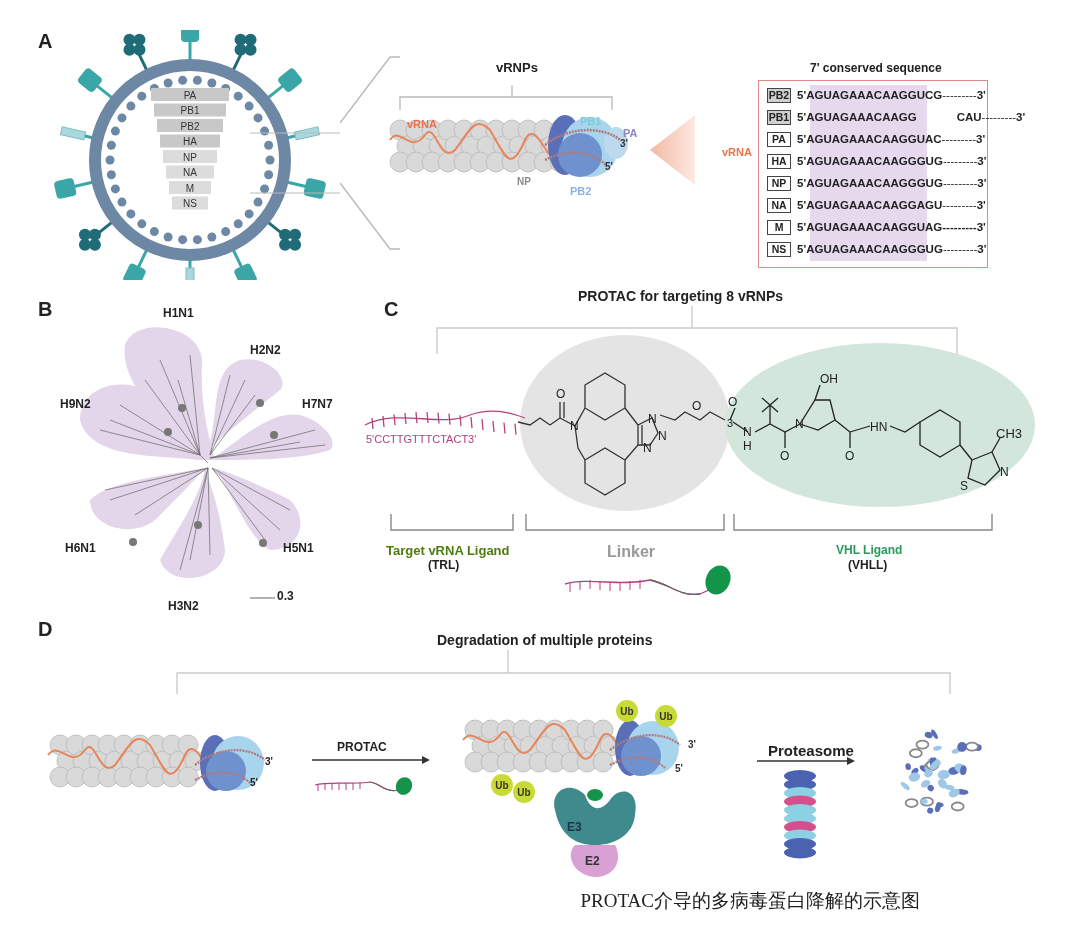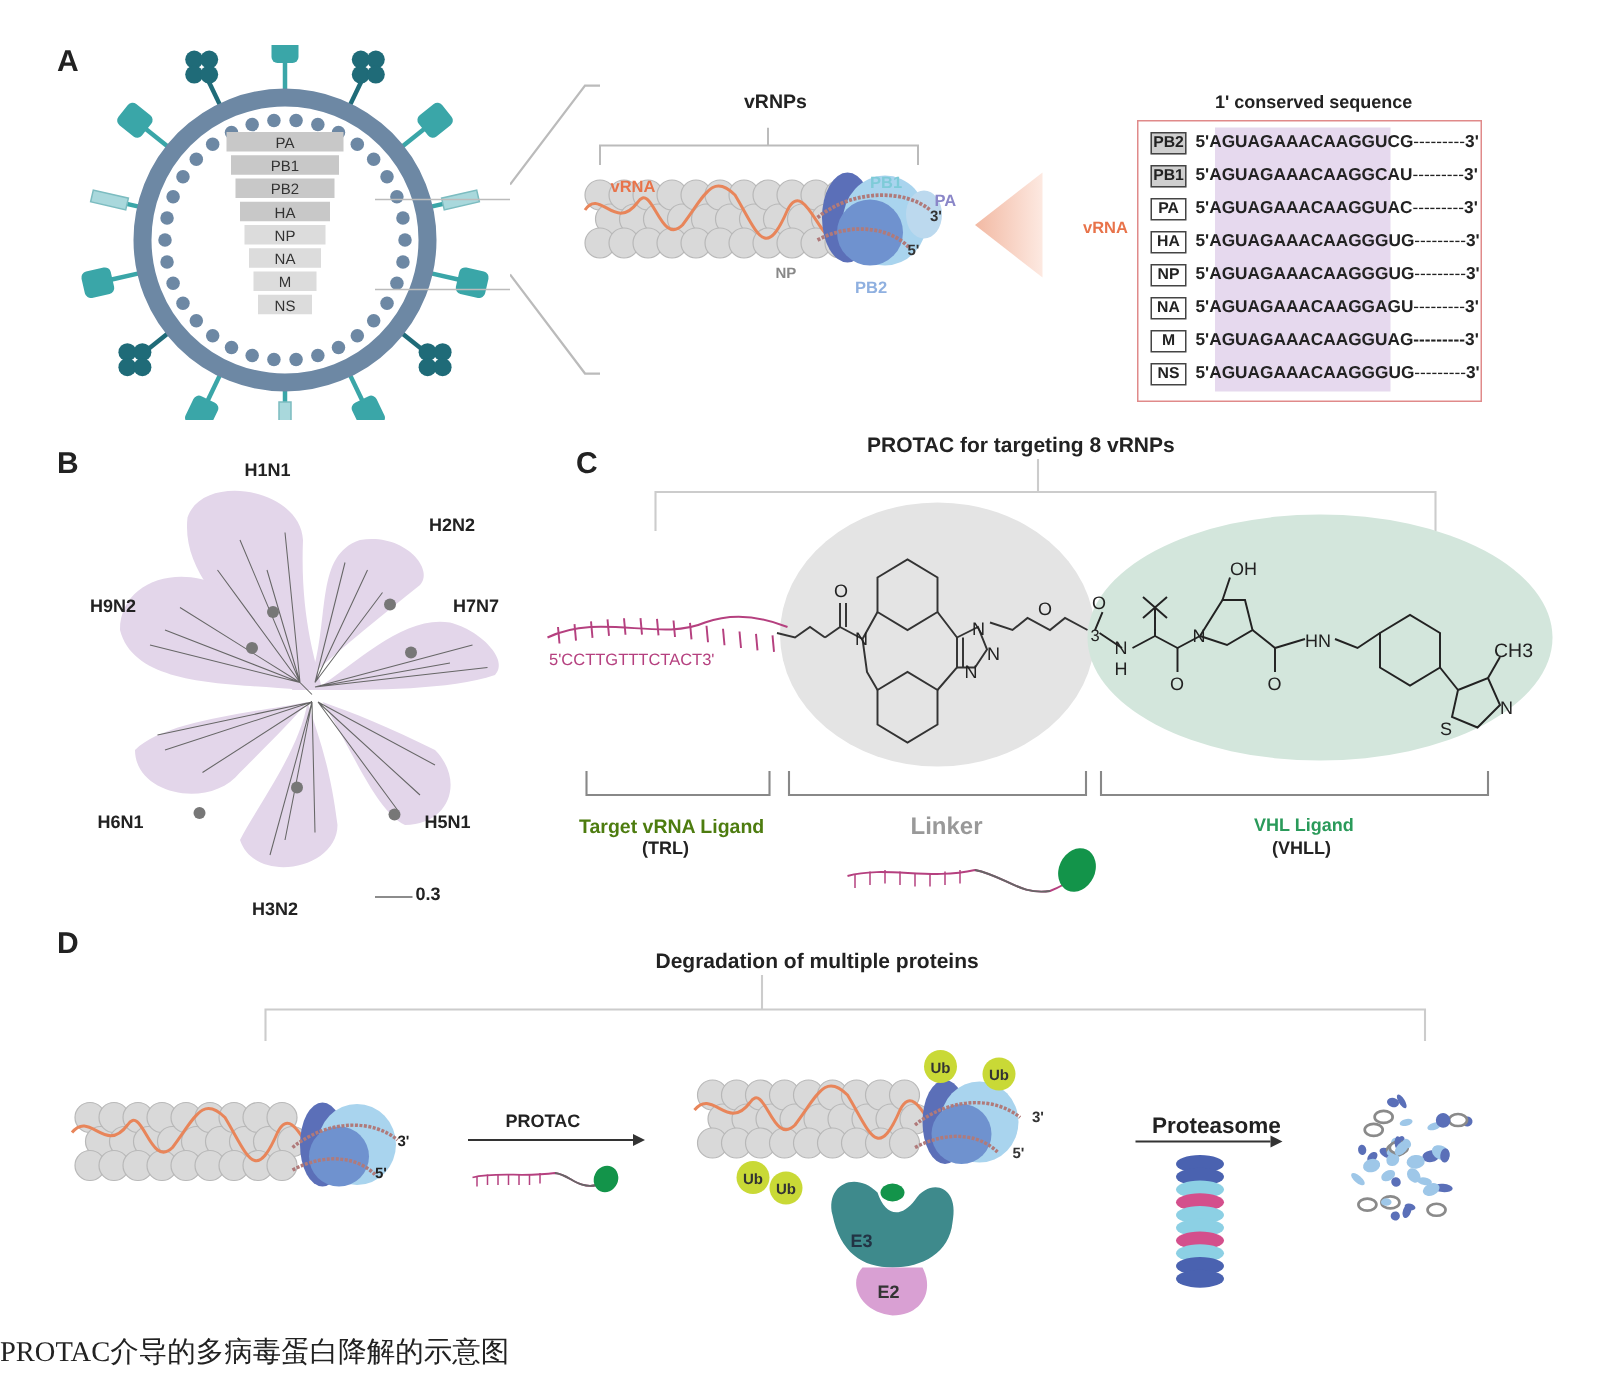--- a/index.html
+++ b/index.html
@@ -6,21 +6,21 @@
   body{width:1080px;height:932px;position:relative;overflow:hidden;font-family:"Liberation Sans",sans-serif;color:#222;}
   .abs{position:absolute;}
   .panel-letter{font-weight:bold;font-size:20px;color:#222;}
   .bold{font-weight:bold;}
   .lbl{font-size:12px;font-weight:bold;white-space:nowrap;}
   svg text{font-family:"Liberation Sans",sans-serif;}
   .seq-box{position:absolute;left:758px;top:80px;width:228px;height:186px;border:1.5px solid #e08a8a;background:#fff;}
   .seq-row{position:absolute;left:0;height:20px;display:flex;align-items:center;font-size:11.5px;font-weight:bold;white-space:nowrap;}
   .seg-tag{display:inline-block;width:22px;text-align:center;border:1.2px solid #444;font-size:10.5px;line-height:13px;margin-left:8px;margin-right:6px;}
   .seg-tag.filled{background:#cfcfcf;}
-  .caption{position:absolute;left:0;width:920px;top:888px;text-align:left;font-family:"Liberation Serif",serif;font-size:19px;color:#222;}
+  .caption{position:absolute;left:0;width:920px;top:888px;text-align:right;font-family:"Liberation Serif",serif;font-size:19px;color:#222;}
 </style>
 </head>
 <body>
 
 <div class="abs panel-letter" style="left:38px;top:30px;">A</div>
 
 <svg class="abs" style="left:40px;top:30px;" width="300" height="250">
   <g id="spikes">
       <line x1="150" y1="30" x2="150" y2="10" stroke="#3aa6a8" stroke-width="3"></line>
       <rect x="141" y="-8" width="18" height="20" rx="4" fill="#3aa6a8" transform="rotate(0 150 2)"></rect>
@@ -188,36 +188,36 @@
   <defs>
       <linearGradient id="tg" x1="0" x2="1">
         <stop offset="0" stop-color="#f2b9a3"></stop>
         <stop offset="1" stop-color="#fde9e1"></stop>
       </linearGradient>
     </defs>
   <polygon points="0,40 45,5 45,75" fill="url(#tg)"></polygon>
 </svg>
 <div class="abs bold" style="left:722px;top:146px;font-size:11px;color:#e8734a;">vRNA</div>
 
-<div class="abs bold" style="left:810px;top:61px;font-size:12px;">1' conserved sequence</div>
+<div class="abs bold" style="left:810px;top:61px;font-size:12px;">7' conserved sequence</div>
 <div class="seq-box">
   <div class="abs" style="left:51px;top:4px;width:117px;height:176px;background:#e6d9ee;"></div>
   <div id="seq-rows">
       <div class="seq-row" style="top: 4px;">
         <span class="seg-tag filled">PB2</span>
         <span>5' </span>
         <span style="position: relative;">AGUAGAAACAAGG</span>
         <span style="font-weight: normal;"><b>UCG</b>---------</span>
         <span>3'</span>
       </div>
       <div class="seq-row" style="top: 26px;">
         <span class="seg-tag filled">PB1</span>
         <span>5' </span>
         <span style="position: relative;">AGUAGAAACAAGG</span>
-        <span style="font-weight: normal;"><b>CAU</b>---------</span>
+        <span style="font-weight: normal; margin-left: 40px;"><b>CAU</b>---------</span>
         <span>3'</span>
       </div>
       <div class="seq-row" style="top: 48px;">
         <span class="seg-tag">PA</span>
         <span>5' </span>
         <span style="position: relative;">AGUAGAAACAAGG</span>
         <span style="font-weight: normal; text-align: right;"><b>UAC</b>---------</span>
         <span>3'</span>
       </div>
       <div class="seq-row" style="top: 70px;">
@@ -283,21 +283,21 @@
       <circle cx="118" cy="132" r="4"></circle>
       <circle cx="210" cy="103" r="4"></circle>
     <circle cx="224" cy="135" r="4"></circle>
       <circle cx="83" cy="242" r="4"></circle>
       <circle cx="148" cy="225" r="4"></circle>
       <circle cx="213" cy="243" r="4"></circle>
   </g>
   <line x1="200" y1="298" x2="225" y2="298" stroke="#666" stroke-width="1"></line>
 </svg>
 <div class="abs lbl" style="left:163px;top:306px;">H1N1</div>
-<div class="abs lbl" style="left:250px;top:343px;margin-left:36px;">H2N2</div>
+<div class="abs lbl" style="left:250px;top:343px;">H2N2</div>
 <div class="abs lbl" style="left:302px;top:397px;">H7N7</div>
 <div class="abs lbl" style="left:60px;top:397px;">H9N2</div>
 <div class="abs lbl" style="left:65px;top:541px;">H6N1</div>
 <div class="abs lbl" style="left:283px;top:541px;">H5N1</div>
 <div class="abs lbl" style="left:168px;top:599px;">H3N2</div>
 <div class="abs lbl" style="left:277px;top:589px;">0.3</div>
 
 <div class="abs panel-letter" style="left:384px;top:298px;">C</div>
 <div class="abs bold" style="left:578px;top:288px;font-size:14px;">PROTAC for targeting 8 vRNPs</div>
 <svg class="abs" style="left:430px;top:306px;" width="540" height="50">

